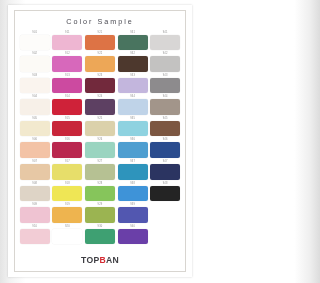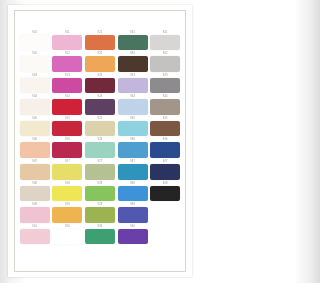--- a/index.html
+++ b/index.html
@@ -104,20 +104,21 @@
   }
 </style>
 </head>
 <body>
 
 <div class="page-surround"></div>
 
 <div class="sheet">
   <div class="inner-border">
 
+    <div class="title">Color Sample</div>
 
     <div class="grid" id="swatch-grid">
         <div class="cell">
           <div class="code">901</div>
           <div class="swatch" style="background: rgb(253, 252, 250);"></div>
         </div>
         <div class="cell">
           <div class="code">911</div>
           <div class="swatch" style="background: rgb(238, 182, 210);"></div>
         </div>
@@ -308,15 +309,18 @@
         <div class="cell">
           <div class="code">940</div>
           <div class="swatch" style="background: rgb(106, 63, 168);"></div>
         </div>
         <div class="cell">
           <div class="code"></div>
           <div class="swatch empty"></div>
         </div>
       </div>
 
+    <div class="logo">
+      <span>TOP</span><span class="accent">B</span><span>AN</span>
+    </div>
 
   </div>
 </div>
 
 </body></html>

